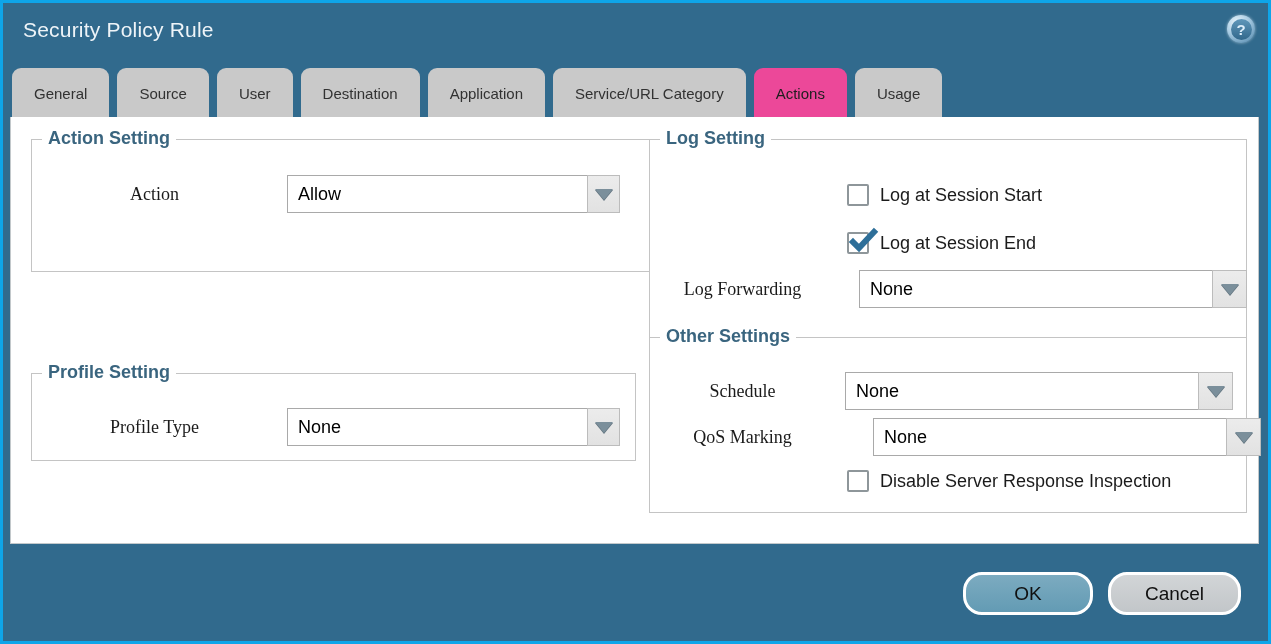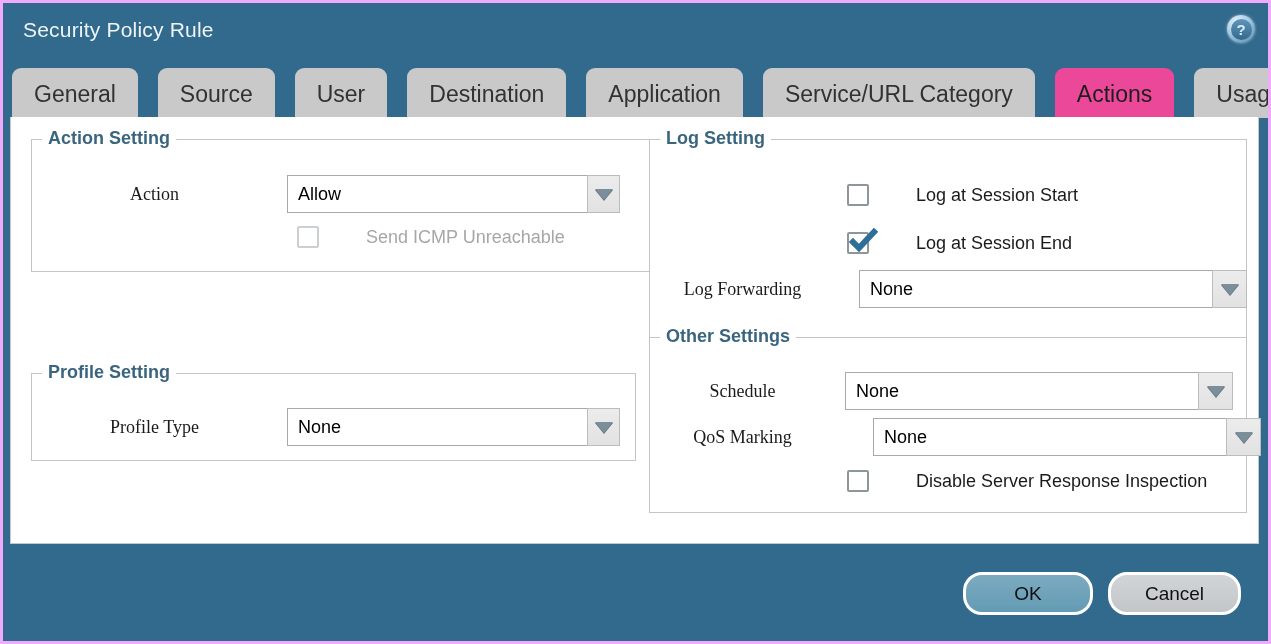--- a/index.html
+++ b/index.html
@@ -5,21 +5,21 @@
   * { box-sizing: border-box; margin: 0; padding: 0; }
   html,body { width:1271px; height:644px; }
   body {
     font-family: "Liberation Sans", sans-serif;
     background:#000;
   }
   .dialog {
     position:relative;
     width:1271px; height:644px;
     background:#316a8d;
-    border:3px solid #f0abfc;
+    border:3px solid #0ea5e9;
     overflow:hidden;
   }
   
   .title {
     position:absolute; left:20px; top:15px;
     color:#eef4f8; font-size:21px; letter-spacing:.2px;
   }
   .help {
     position:absolute; left:1224px; top:12px;
     width:28px; height:28px; border-radius:50%;
@@ -34,23 +34,23 @@
     color:#dceefb; font-size:15px; font-weight:bold;
     display:flex; align-items:center; justify-content:center;
   }
   
   .tabs {
     position:absolute; left:9px; top:65px; height:50px;
     display:flex;
   }
   .tab {
     height:50px; line-height:52px;
-    padding:0 22px; margin-right:20px;
+    padding:0 22px; margin-right:8px;
     background:#c9c9c9; color:#323232;
-    font-size:23px;
+    font-size:15px;
     border-radius:9px 9px 0 0;
     cursor:pointer; white-space:nowrap;
   }
   .tab.active { background:#ec4899; color:#1e1e1e; }
   
   .panel {
     position:absolute; left:7px; top:114px;
     width:1249px; height:427px;
     background:#ffffff;
     border:1px solid #c2c8cb; border-top:none;
@@ -89,21 +89,21 @@
     display:flex; align-items:center; justify-content:center;
   }
   .tri {
     width:0; height:0;
     border-left:9px solid transparent;
     border-right:9px solid transparent;
     border-top:11px solid #7b8f9b;
     filter:drop-shadow(0 1px 0 #5f717c);
   }
   
-  .cbrow { position:absolute; display:flex; align-items:center;gap:36px; }
+  .cbrow { position:absolute; display:flex; align-items:center; }
   .cb {
     position:relative;
     width:22px; height:22px;
     border:2px solid #8e969a; border-radius:2px;
     background:#fff; margin-right:11px;
     cursor:pointer; flex:none;
   }
   .cb svg { position:absolute; left:0px; top:-6px; overflow:visible; }
   .cbrow.disabled .cb { border-color:#ccd0d2; cursor:default; }
   .cblabel { font-size:18px; color:#1b1b1b; white-space:nowrap; }
@@ -146,24 +146,20 @@
       <div class="legend">Action Setting</div>
       <div class="row" style="left:0; top:35px;">
         <div class="lbl w255">Action</div>
         <div class="dd">
           <div class="dd-val" style="width:300px;">Allow</div>
           <div class="dd-btn">
               <i class="tri"></i>
             </div>
         </div>
       </div>
-      <div class="cbrow disabled" style="left:265px; top:86px;">
-        <span class="cb"></span>
-        <span class="cblabel">Send ICMP Unreachable</span>
-      </div>
     </div>
 
     <div class="fs" style="left:20px; top:256px; width:605px; height:88px;">
       <div class="legend">Profile Setting</div>
       <div class="row" style="left:0; top:34px;">
         <div class="lbl w255">Profile Type</div>
         <div class="dd">
           <div class="dd-val" style="width:300px;">None</div>
           <div class="dd-btn">
               <i class="tri"></i>

